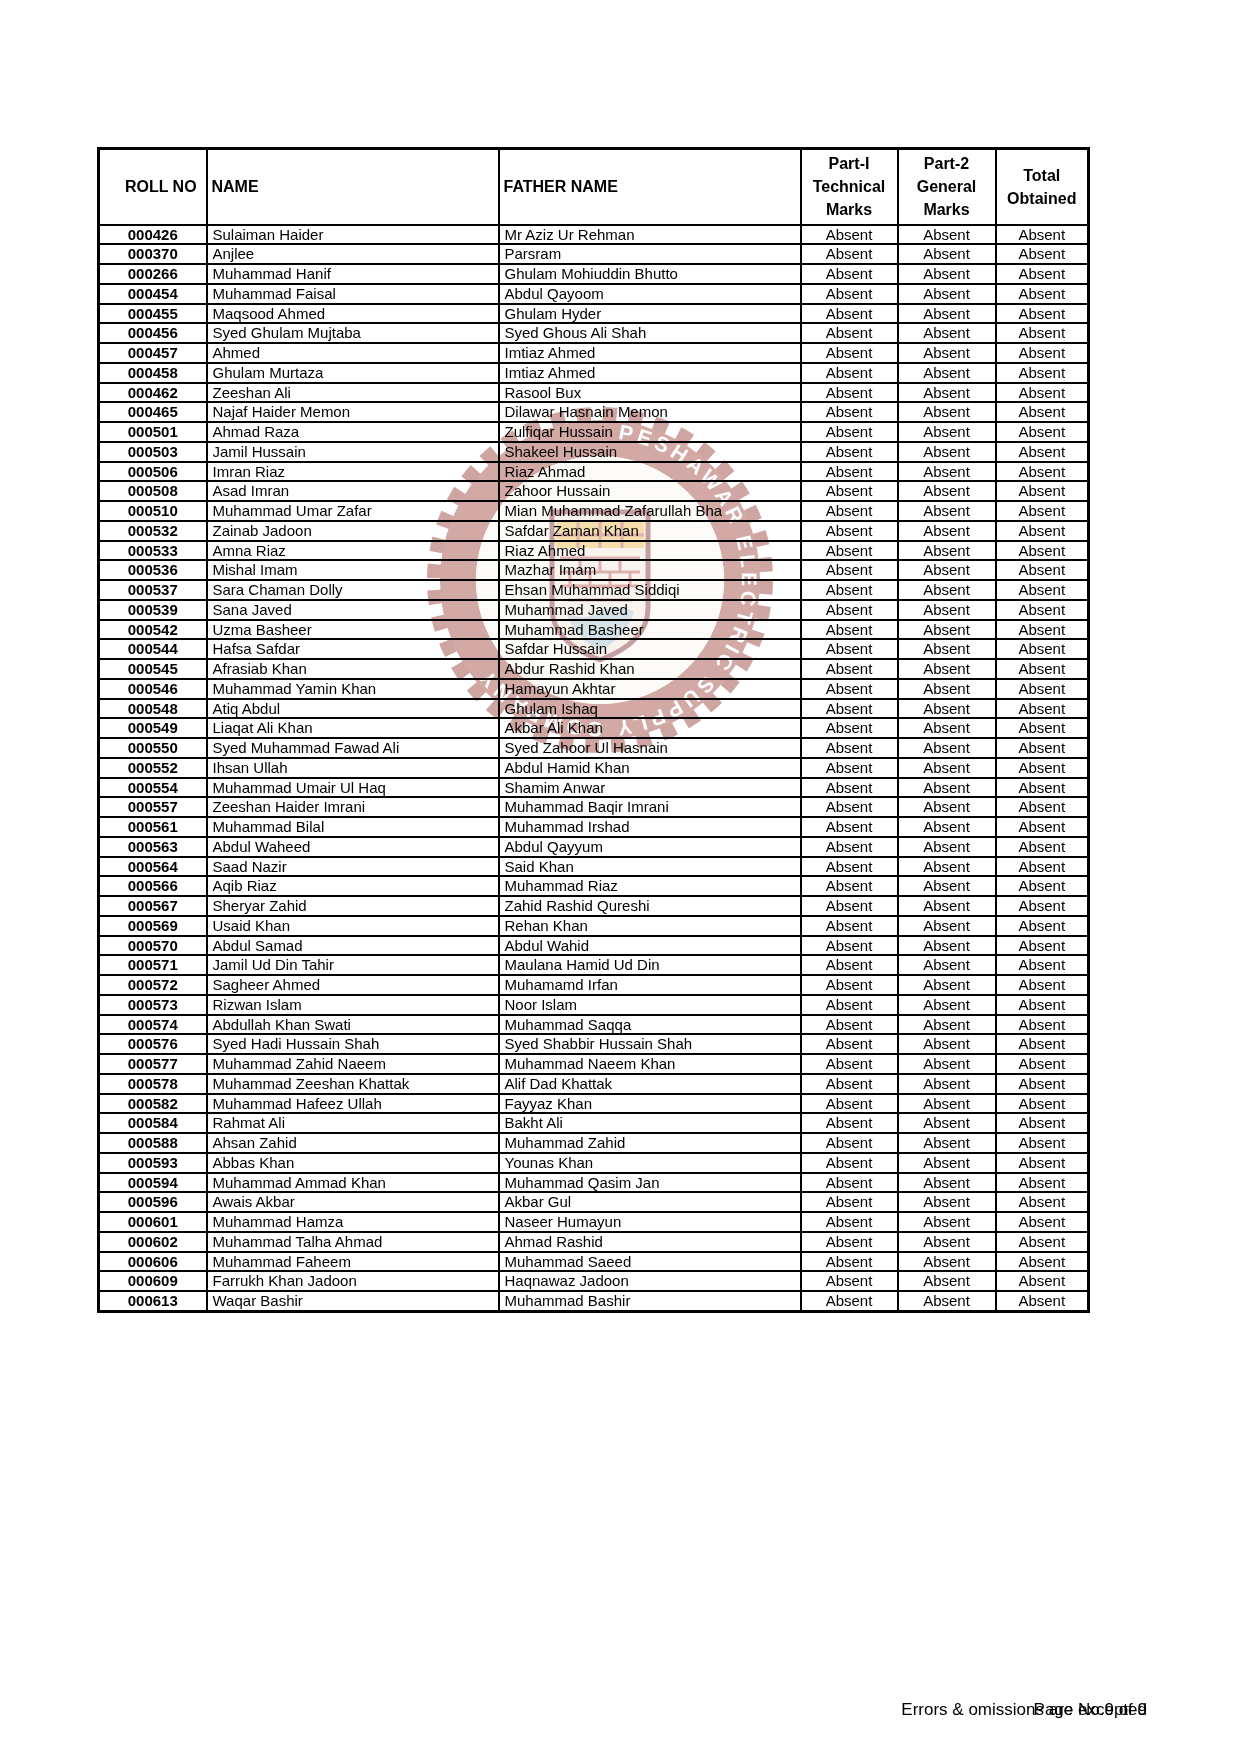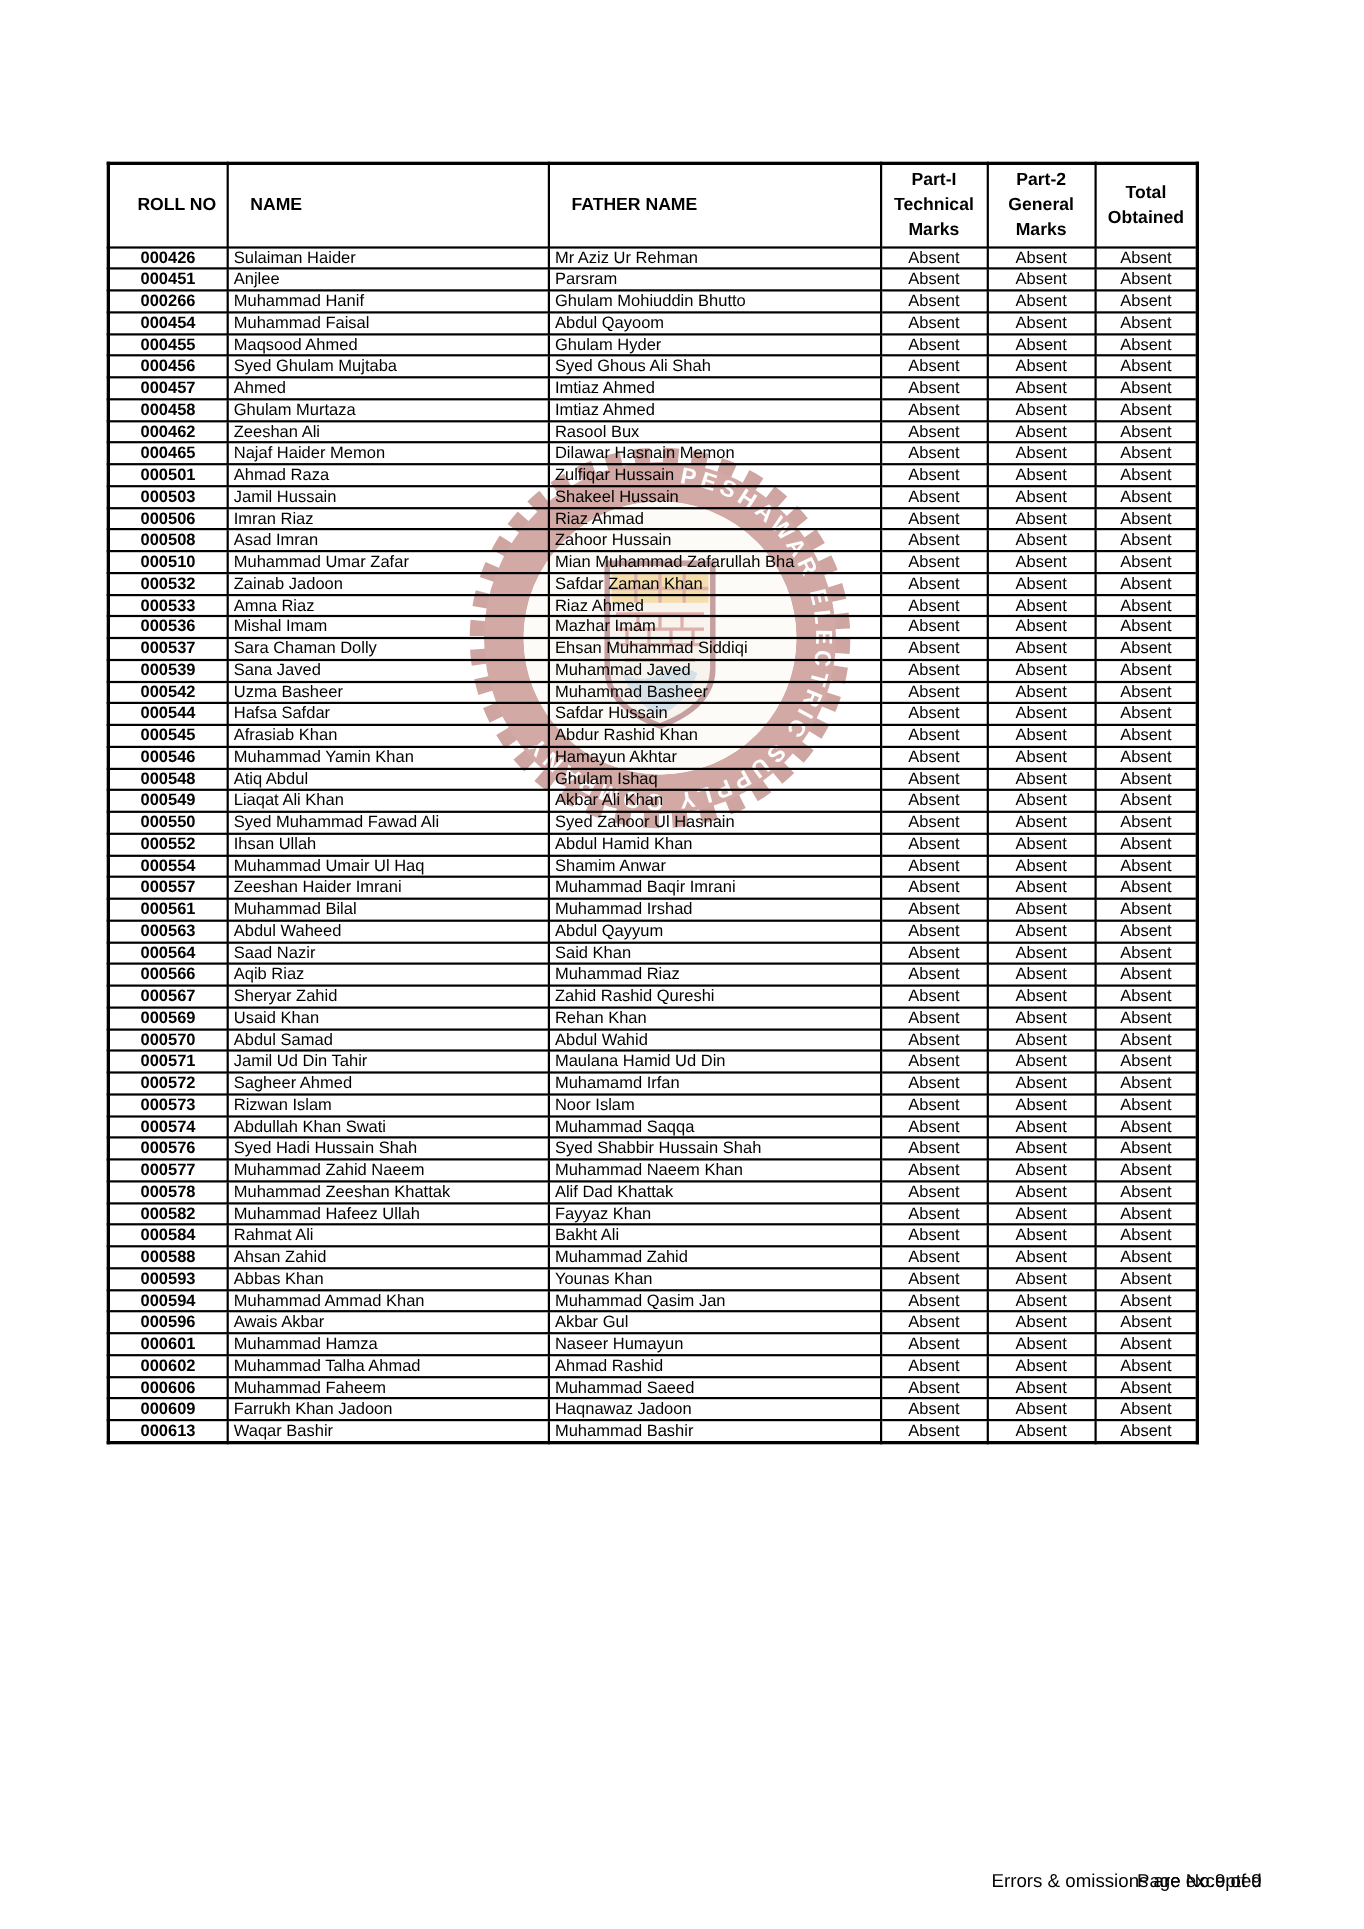--- a/index.html
+++ b/index.html
@@ -37,21 +37,21 @@
   }
   table.results thead th {
     height: 76px;
     font-weight: bold;
     font-size: 16px;
     white-space: pre-line;
     line-height: 1.45;
     vertical-align: middle;
   }
   th.h-roll  { text-align: center; padding-left: 16px; }
-  th.h-name, th.h-father { text-align: left; padding-left: 20px; }
+  th.h-name, th.h-father { text-align: left; padding-left: 4px; }
   th.h-mark  { text-align: center; }
   table.results td {
     height: 19.6px;
     line-height: 1.05;
     padding: 1px 5px;
     white-space: nowrap;
     vertical-align: middle;
   }
   td.c-roll   { text-align: center; font-weight: bold; }
   td.c-name   { text-align: left; }
@@ -132,21 +132,21 @@
   <tbody>
       <tr>
         <td class="c-roll">000426</td>
         <td class="c-name">Sulaiman Haider</td>
         <td class="c-father">Mr Aziz Ur Rehman</td>
         <td class="c-mark">Absent</td>
         <td class="c-mark">Absent</td>
         <td class="c-mark">Absent</td>
       </tr>
       <tr>
-        <td class="c-roll">000451</td>
+        <td class="c-roll">000370</td>
         <td class="c-name">Anjlee</td>
         <td class="c-father">Parsram</td>
         <td class="c-mark">Absent</td>
         <td class="c-mark">Absent</td>
         <td class="c-mark">Absent</td>
       </tr>
       <tr>
         <td class="c-roll">000266</td>
         <td class="c-name">Muhammad Hanif</td>
         <td class="c-father">Ghulam Mohiuddin Bhutto</td>

